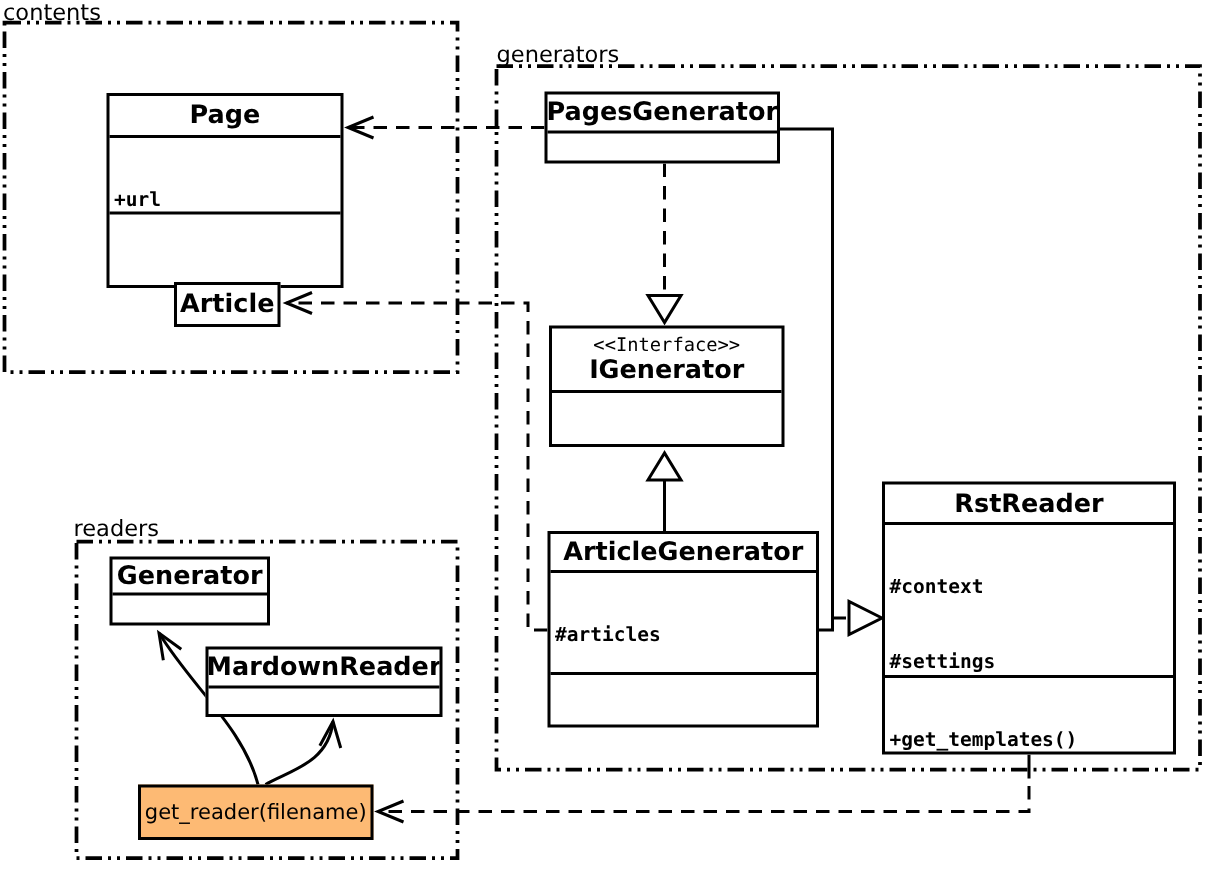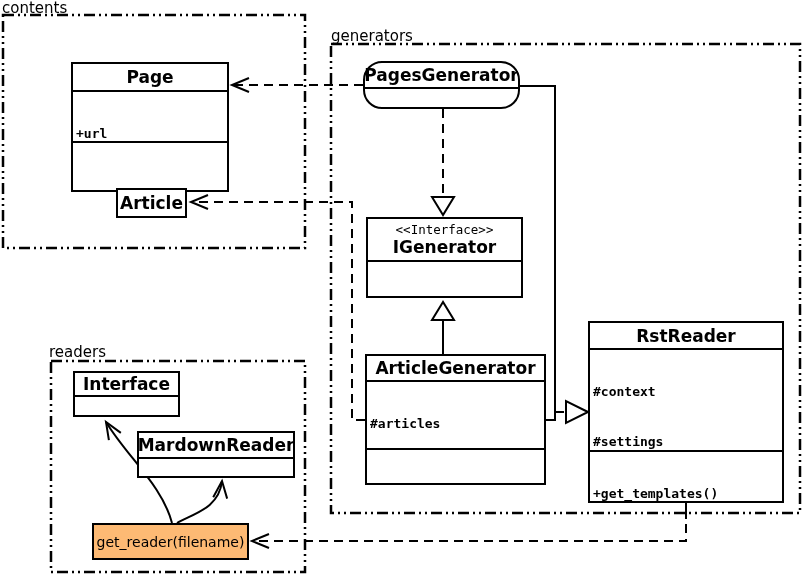--- a/index.html
+++ b/index.html
@@ -94,21 +94,21 @@
     </div>
     <div class="comp comp-last">
       
     </div>
   </div>
 
   <div class="uml-box" style="left:116px; top:188px; width:71px; height:30px;">
     <div class="uml-title solo">Article</div>
   </div>
 
-  <div class="uml-box" style="left:363px; top:61px; width:157px; height:48px;border-radius:19px;">
+  <div class="uml-box" style="left:363px; top:61px; width:157px; height:48px;">
     <div class="uml-title" style="height:26px;">PagesGenerator</div>
     <div class="comp comp-last">
       
     </div>
   </div>
 
   <div class="uml-box" style="left:366px; top:217px; width:157px; height:81px;">
     <div class="uml-title" style="height:43px;">
       <div class="stereo">&lt;&lt;Interface&gt;&gt;</div>
       <div>IGenerator</div>
@@ -144,21 +144,21 @@
       
     </div>
     <div class="comp comp-last">
       <div>+get_templates()</div>
       
       
     </div>
   </div>
 
   <div class="uml-box" style="left:73px; top:371px; width:107px; height:46px;">
-    <div class="uml-title" style="height:24px;">Interface</div>
+    <div class="uml-title" style="height:24px;">Generator</div>
     <div class="comp comp-last">
       
     </div>
   </div>
 
   <div class="uml-box" style="left:137px; top:431px; width:158px; height:47px;">
     <div class="uml-title" style="height:26px;">MardownReader</div>
     <div class="comp comp-last">
       
     </div>

